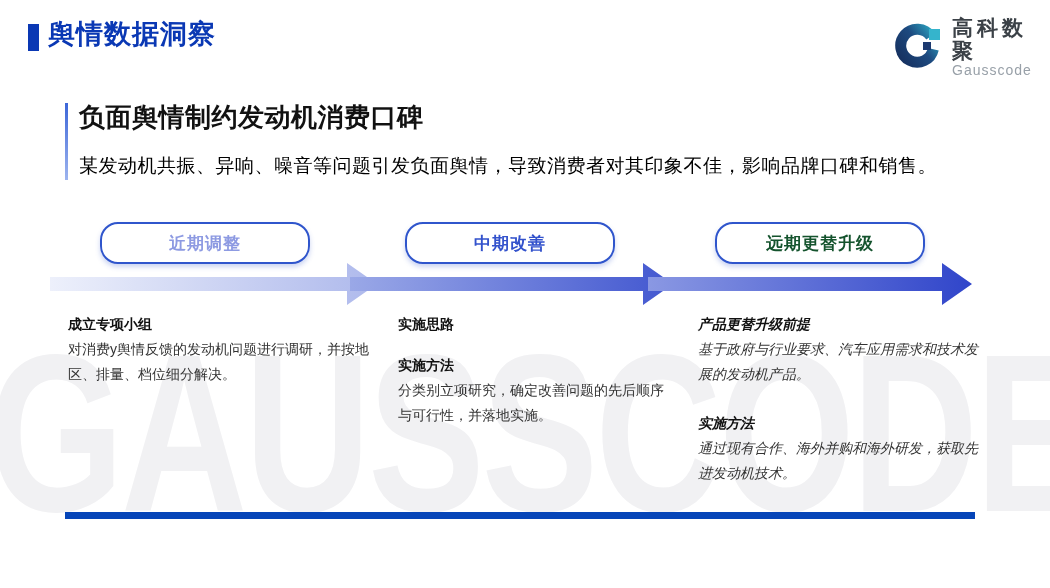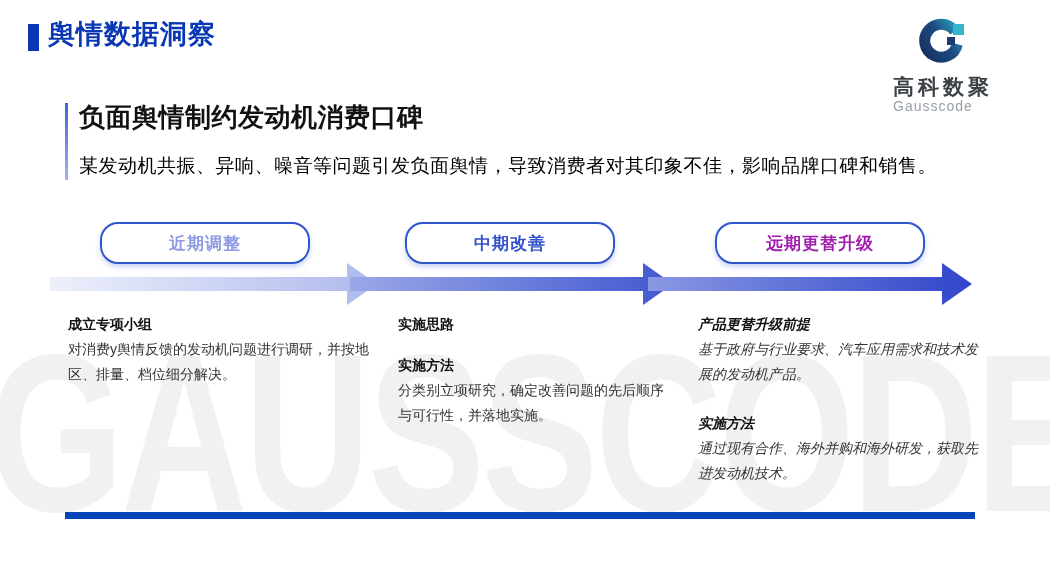--- a/index.html
+++ b/index.html
@@ -20,21 +20,21 @@
   .header-accent{
     position:absolute;left:28px;top:24px;width:11px;height:27px;
     background:#0a38b4;z-index:2;
   }
   .page-title{
     position:absolute;left:48px;top:16px;z-index:2;
     font-size:27px;font-weight:bold;color:#0a38b4;letter-spacing:1px;
   }
   .logo{
     position:absolute;left:893px;top:16px;z-index:2;
-    display:flex;align-items:center;gap:7px;flex-direction:column;
+    display:flex;align-items:center;gap:7px;
   }
   .logo-text{display:flex;flex-direction:column;justify-content:center;}
   .logo-name{font-size:21px;font-weight:bold;color:#3b4147;letter-spacing:4px;line-height:1.1;}
   .logo-subname{font-size:14px;color:#98a0a8;letter-spacing:1px;line-height:1.2;}
   
   .section-line{
     position:absolute;left:65px;top:103px;width:3px;height:77px;z-index:2;
     background:linear-gradient(180deg,#3c66d8 0%,#9db4ef 100%);
   }
   .section-title{
@@ -49,21 +49,21 @@
   .stage-pill{
     position:absolute;top:222px;width:210px;height:42px;z-index:2;
     background:#ffffff;border:2px solid #2f55cc;border-radius:18px;
     display:flex;align-items:center;justify-content:center;
     font-size:17px;font-weight:bold;letter-spacing:1px;
     box-shadow:0 3px 5px rgba(70,100,210,0.28);
     box-sizing:border-box;cursor:pointer;
   }
   .stage-1{left:100px;color:#8d9ae2;}
   .stage-2{left:405px;color:#3352cc;}
-  .stage-3{left:715px;color:#a21caf;}
+  .stage-3{left:715px;color:#14532d;}
   
   .timeline{position:absolute;left:50px;top:262px;z-index:1;}
   
   .col{position:absolute;top:312px;z-index:2;font-size:14px;line-height:25px;color:#333333;}
   .col-1{left:68px;width:302px;}
   .col-2{left:398px;width:270px;}
   .col-3{left:698px;width:284px;font-style:italic;}
   .blk-heading{font-weight:bold;color:#111111;}
   .gap-before{margin-top:16px;}
   .gap-before-lg{margin-top:24px;}

